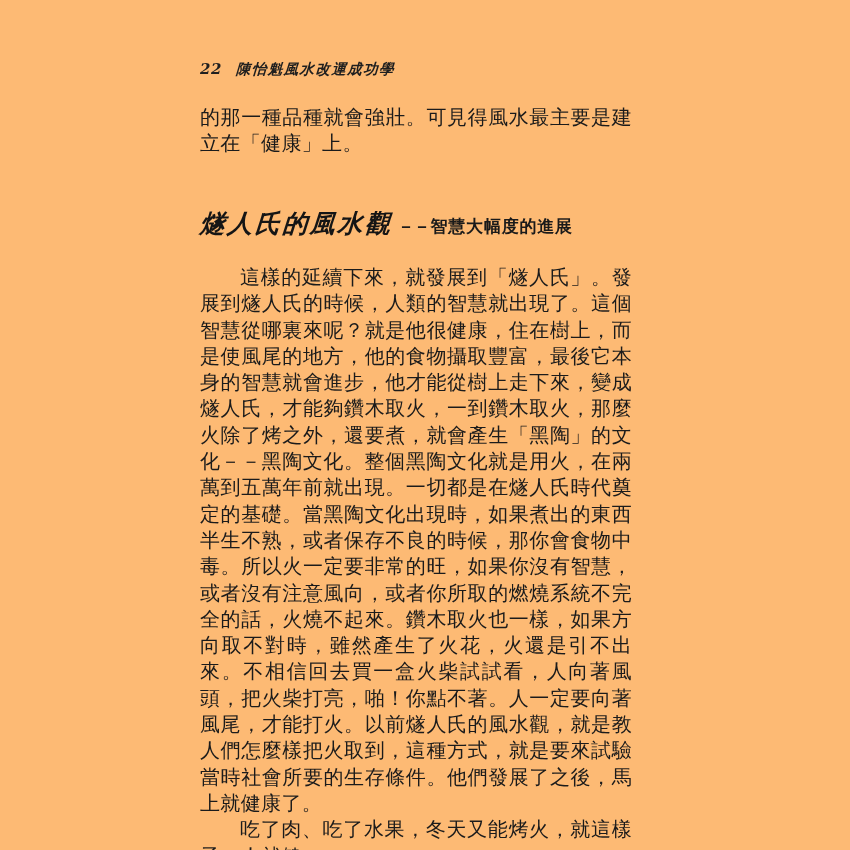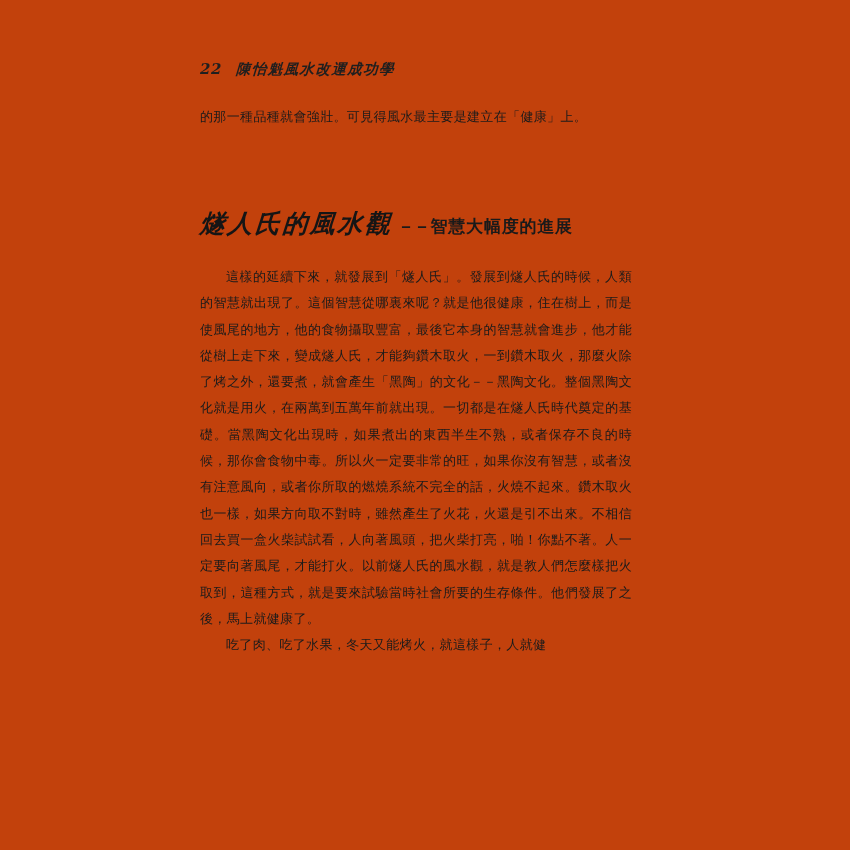--- a/index.html
+++ b/index.html
@@ -4,21 +4,21 @@
 <style>
   html, body {
     margin: 0;
     padding: 0;
     background: #ffffff;
   }
   #page {
     position: relative;
     width: 850px;
     height: 850px;
-    background: #c2410c;
+    background: #fdba74;
     overflow: hidden;
     font-family: "DejaVu Serif", "Liberation Serif", serif;
     color: #1c1c1c;
   }
 
   
   #running-header {
     position: absolute;
     left: 200px;
     top: 60px;
@@ -41,21 +41,21 @@
     font-family: "DejaVu Serif", "Liberation Serif", serif;
     font-size: 14.5px;
     font-weight: 700;
     font-style: italic;
     color: #1f1f1f;
     letter-spacing: 1.4px;
     transform: skewX(-3deg);
   }
 
   .para {
-    font-size: 13px;
+    font-size: 20px;
     line-height: 26.3px;
     letter-spacing: 0.35px;
     text-align: justify;
     text-justify: inter-character;
     color: #1b1b1b;
     margin: 0;
     font-family: "DejaVu Serif", "Liberation Serif", serif;
     font-weight: 500;
   }
   .para.indent { text-indent: 2em; }

